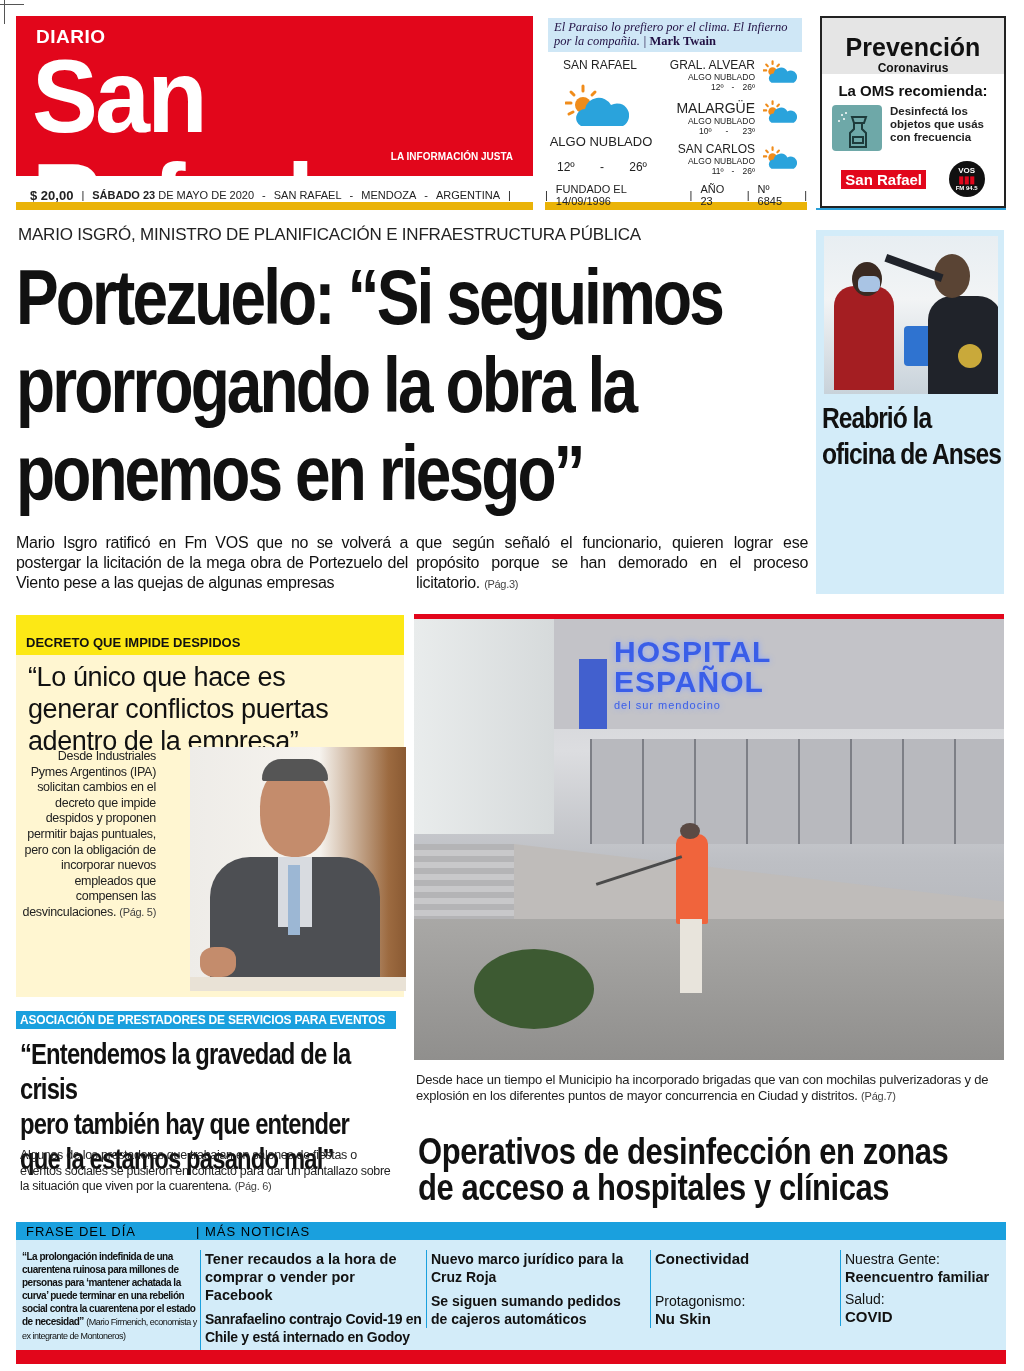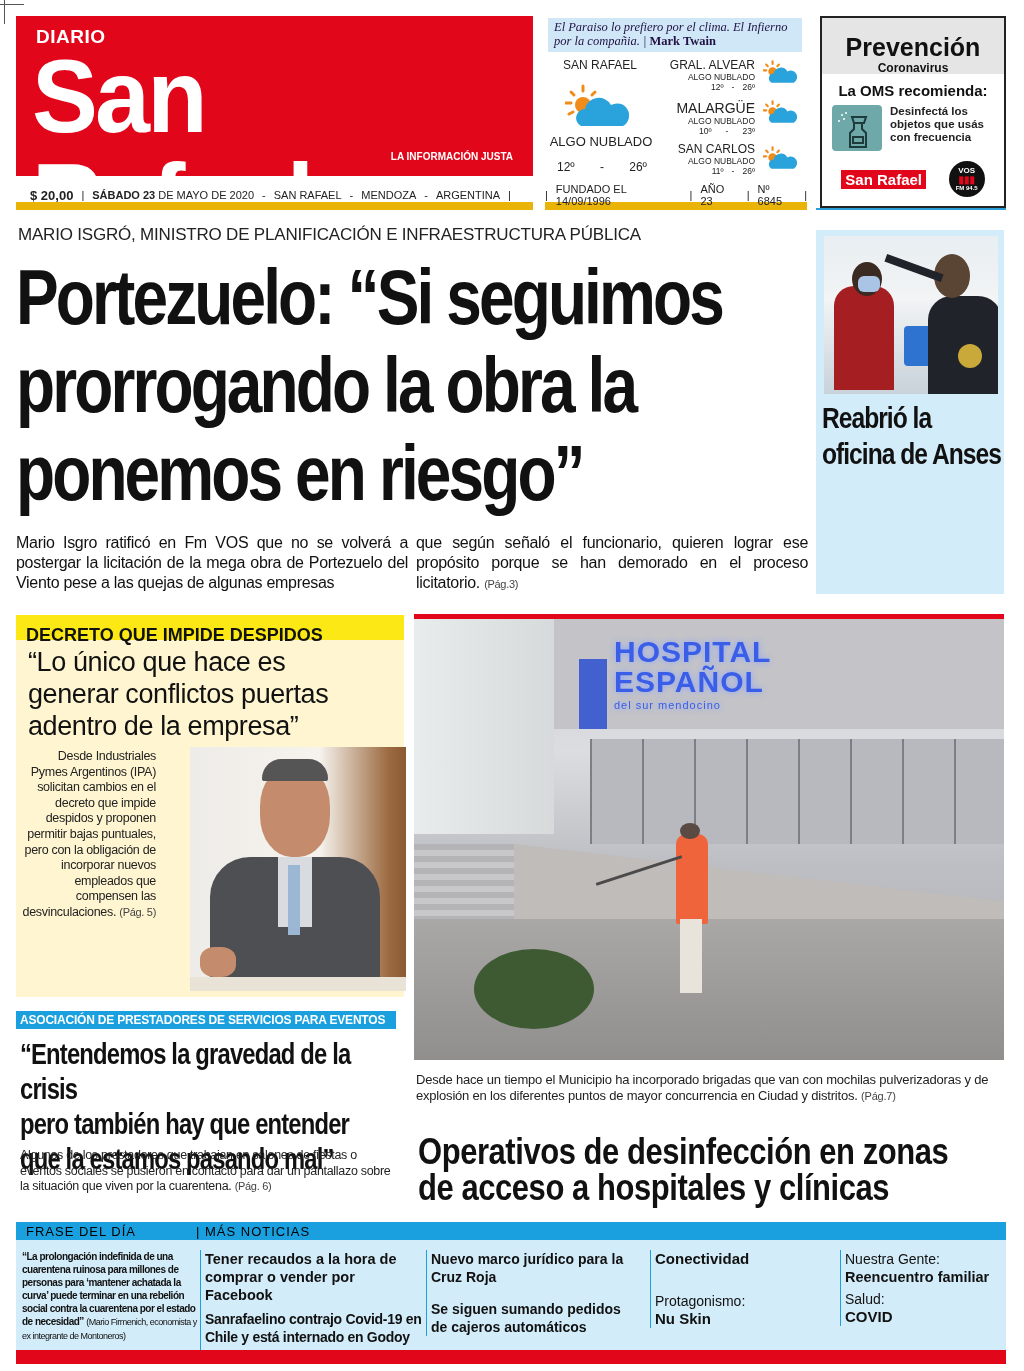--- a/index.html
+++ b/index.html
@@ -44,21 +44,21 @@
   .pg{font-size:11px;color:#444}
 
   
   #anses{left:816px;top:230px;width:188px;height:364px;background:#d3ecf9}
   #anses .photo{position:absolute;left:8px;top:6px;width:174px;height:158px;background:linear-gradient(180deg,#e8eef2 0,#f2f4f5 40%,#c8d2da 100%);overflow:hidden}
   #anses h3{position:absolute;left:6px;top:170px;font-size:30px;line-height:36px;font-weight:bold;letter-spacing:-1.2px;transform:scaleX(.82);transform-origin:left;width:230px}
   #anses p{position:absolute;left:4px;top:254px;width:182px;font-size:12.5px;line-height:15.5px;color:#222;letter-spacing:-.3px}
 
   
   #decreto{left:16px;top:615px;width:388px;height:382px;background:#fff6d1}
-  #decreto .lab{background:#fce815;height:25px;font-weight:bold;font-size:18px;padding:10px 10px}
+  #decreto .lab{background:#fce815;height:25px;font-weight:bold;font-size:13px;padding:20px 10px}
   #decreto h2{font-size:27px;line-height:32px;font-weight:normal;padding:6px 10px 0 12px;letter-spacing:-.4px;color:#111}
   #decreto p{position:absolute;left:4px;top:134px;width:136px;font-size:12.5px;line-height:15.6px;text-align:right;color:#222;letter-spacing:-.3px}
   #decreto .photo{position:absolute;left:174px;top:132px;width:216px;height:244px;background:linear-gradient(90deg,#eeece8 0,#f6f3ee 60%,#9c6a40 92%,#8a5a33 100%);overflow:hidden}
 
   
   #hosp{left:414px;top:614px;width:590px;height:446px;border-top:5px solid #e2061b;background:linear-gradient(180deg,#c9cbd0 0,#dcdde0 30%,#bdbfc4 55%,#a8a9ad 100%);overflow:hidden}
   #hosp-cap{left:416px;top:1072px;width:590px;font-size:13px;line-height:16px;color:#222;letter-spacing:-.2px}
   #hosp-title{left:418px;top:1134px;width:620px;font-weight:bold;font-size:36px;line-height:36px;letter-spacing:-.5px;transform:scaleX(.86);transform-origin:left}
 
   
@@ -319,21 +319,21 @@
   <div class="frase">
     <b>“La prolongación indefinida de una cuarentena ruinosa para millones de personas para ‘mantener achatada la curva’ puede terminar en una rebelión social contra la cuarentena por el estado de necesidad”</b> <span style="font-size:9px">(Mario Firmenich, economista y ex integrante de Montoneros)</span>
   </div>
 
   <div class="col" style="left:184px;width:224px">
     <div class="b" style="font-size:14.5px">Tener recaudos a la hora de comprar o vender por Facebook</div>
     <div class="b" style="margin-top:6px;letter-spacing:-.3px">Sanrafaelino contrajo Covid-19 en Chile y está internado en Godoy Cruz</div>
   </div>
   <div class="col" style="left:410px;width:214px">
     <div class="b">Nuevo marco jurídico para la Cruz Roja</div>
-    <div class="b" style="margin-top:14px">Se siguen sumando pedidos de cajeros automáticos</div>
+    <div class="b" style="margin-top:6px">Se siguen sumando pedidos de cajeros automáticos</div>
   </div>
   <div class="col" style="left:634px;width:180px">
     <div class="b" style="font-size:15px">Conectividad</div>
     <div style="margin-top:24px">
       <div class="n">Protagonismo:</div>
       <div class="b" style="font-size:15px">Nu Skin</div>
     </div>
   </div>
   <div class="col" style="left:824px;width:166px">
     <div>

